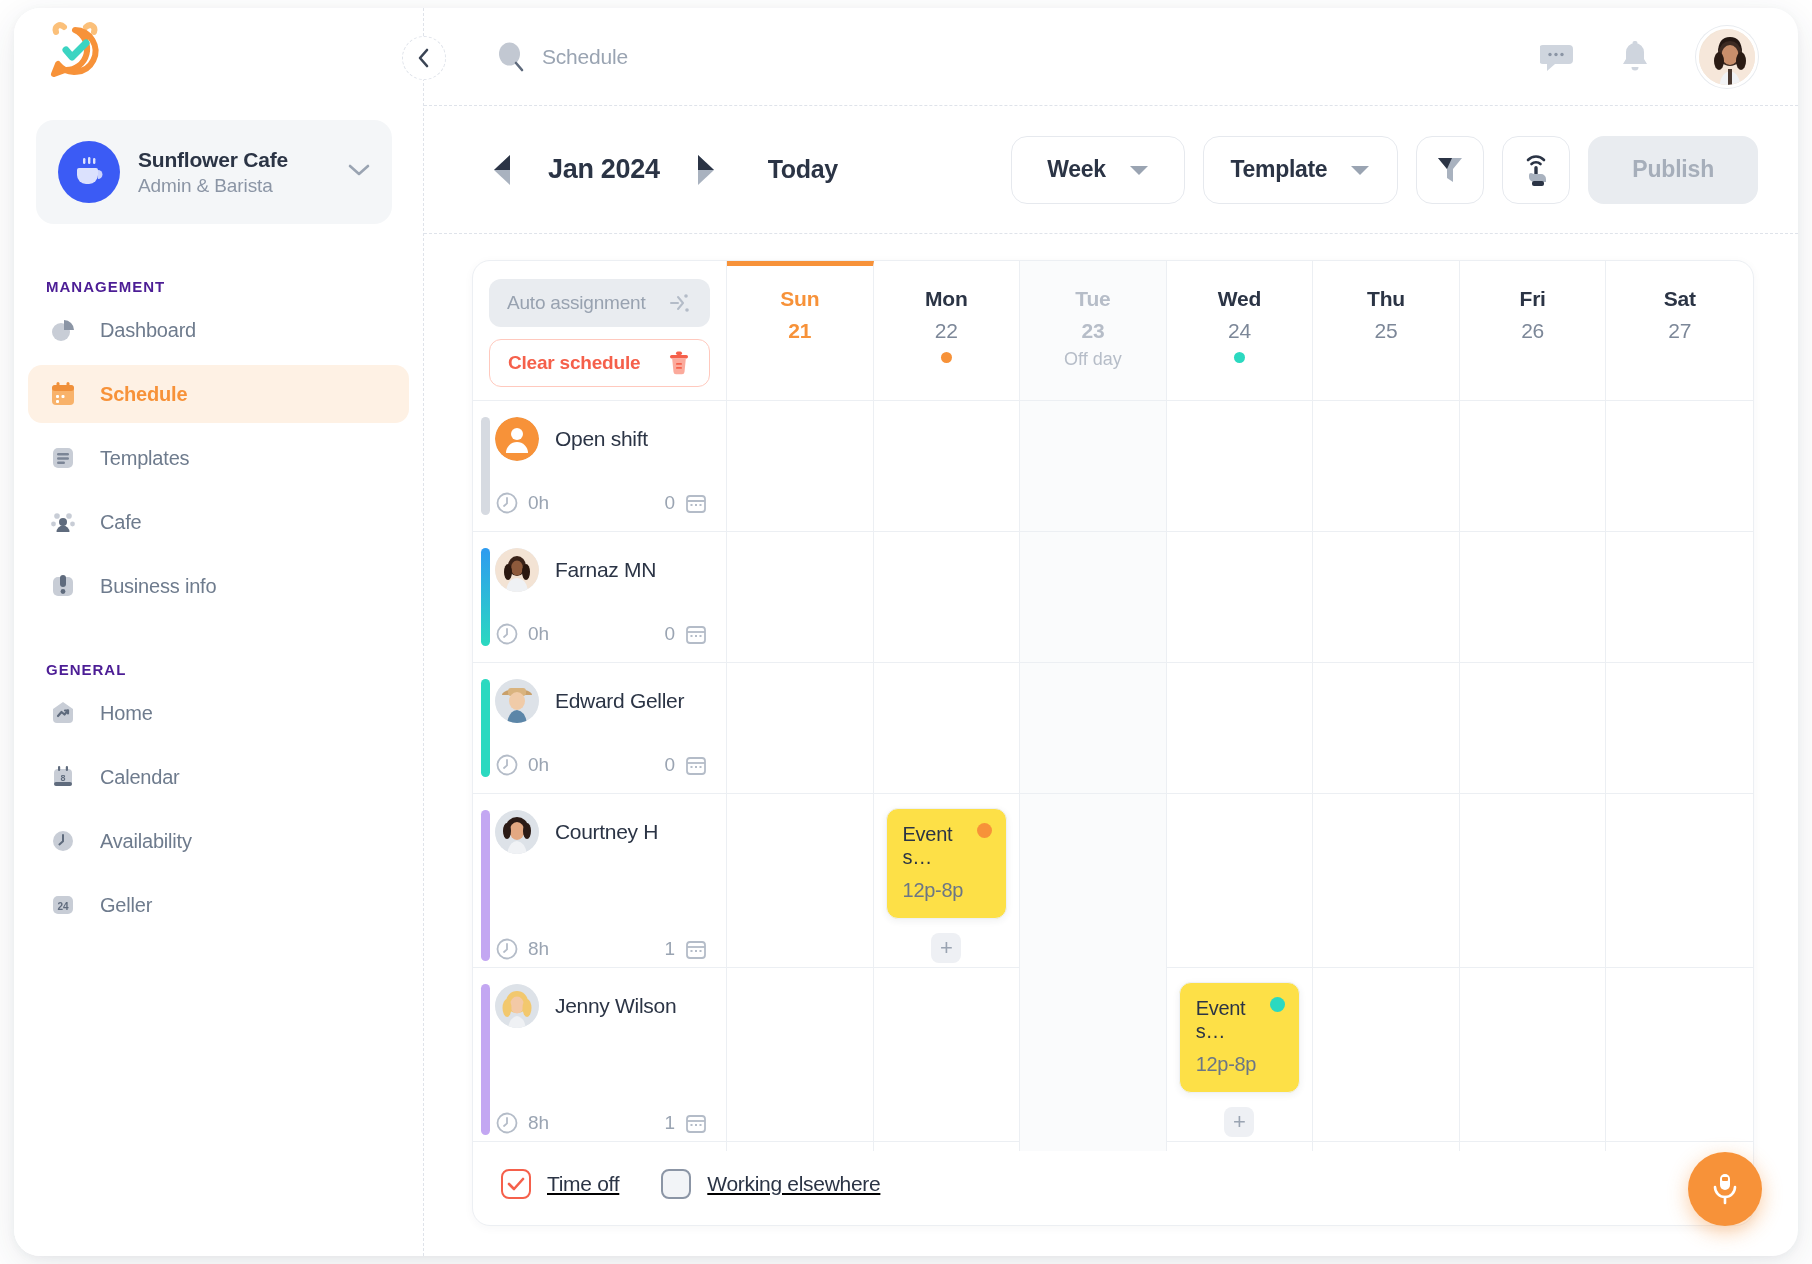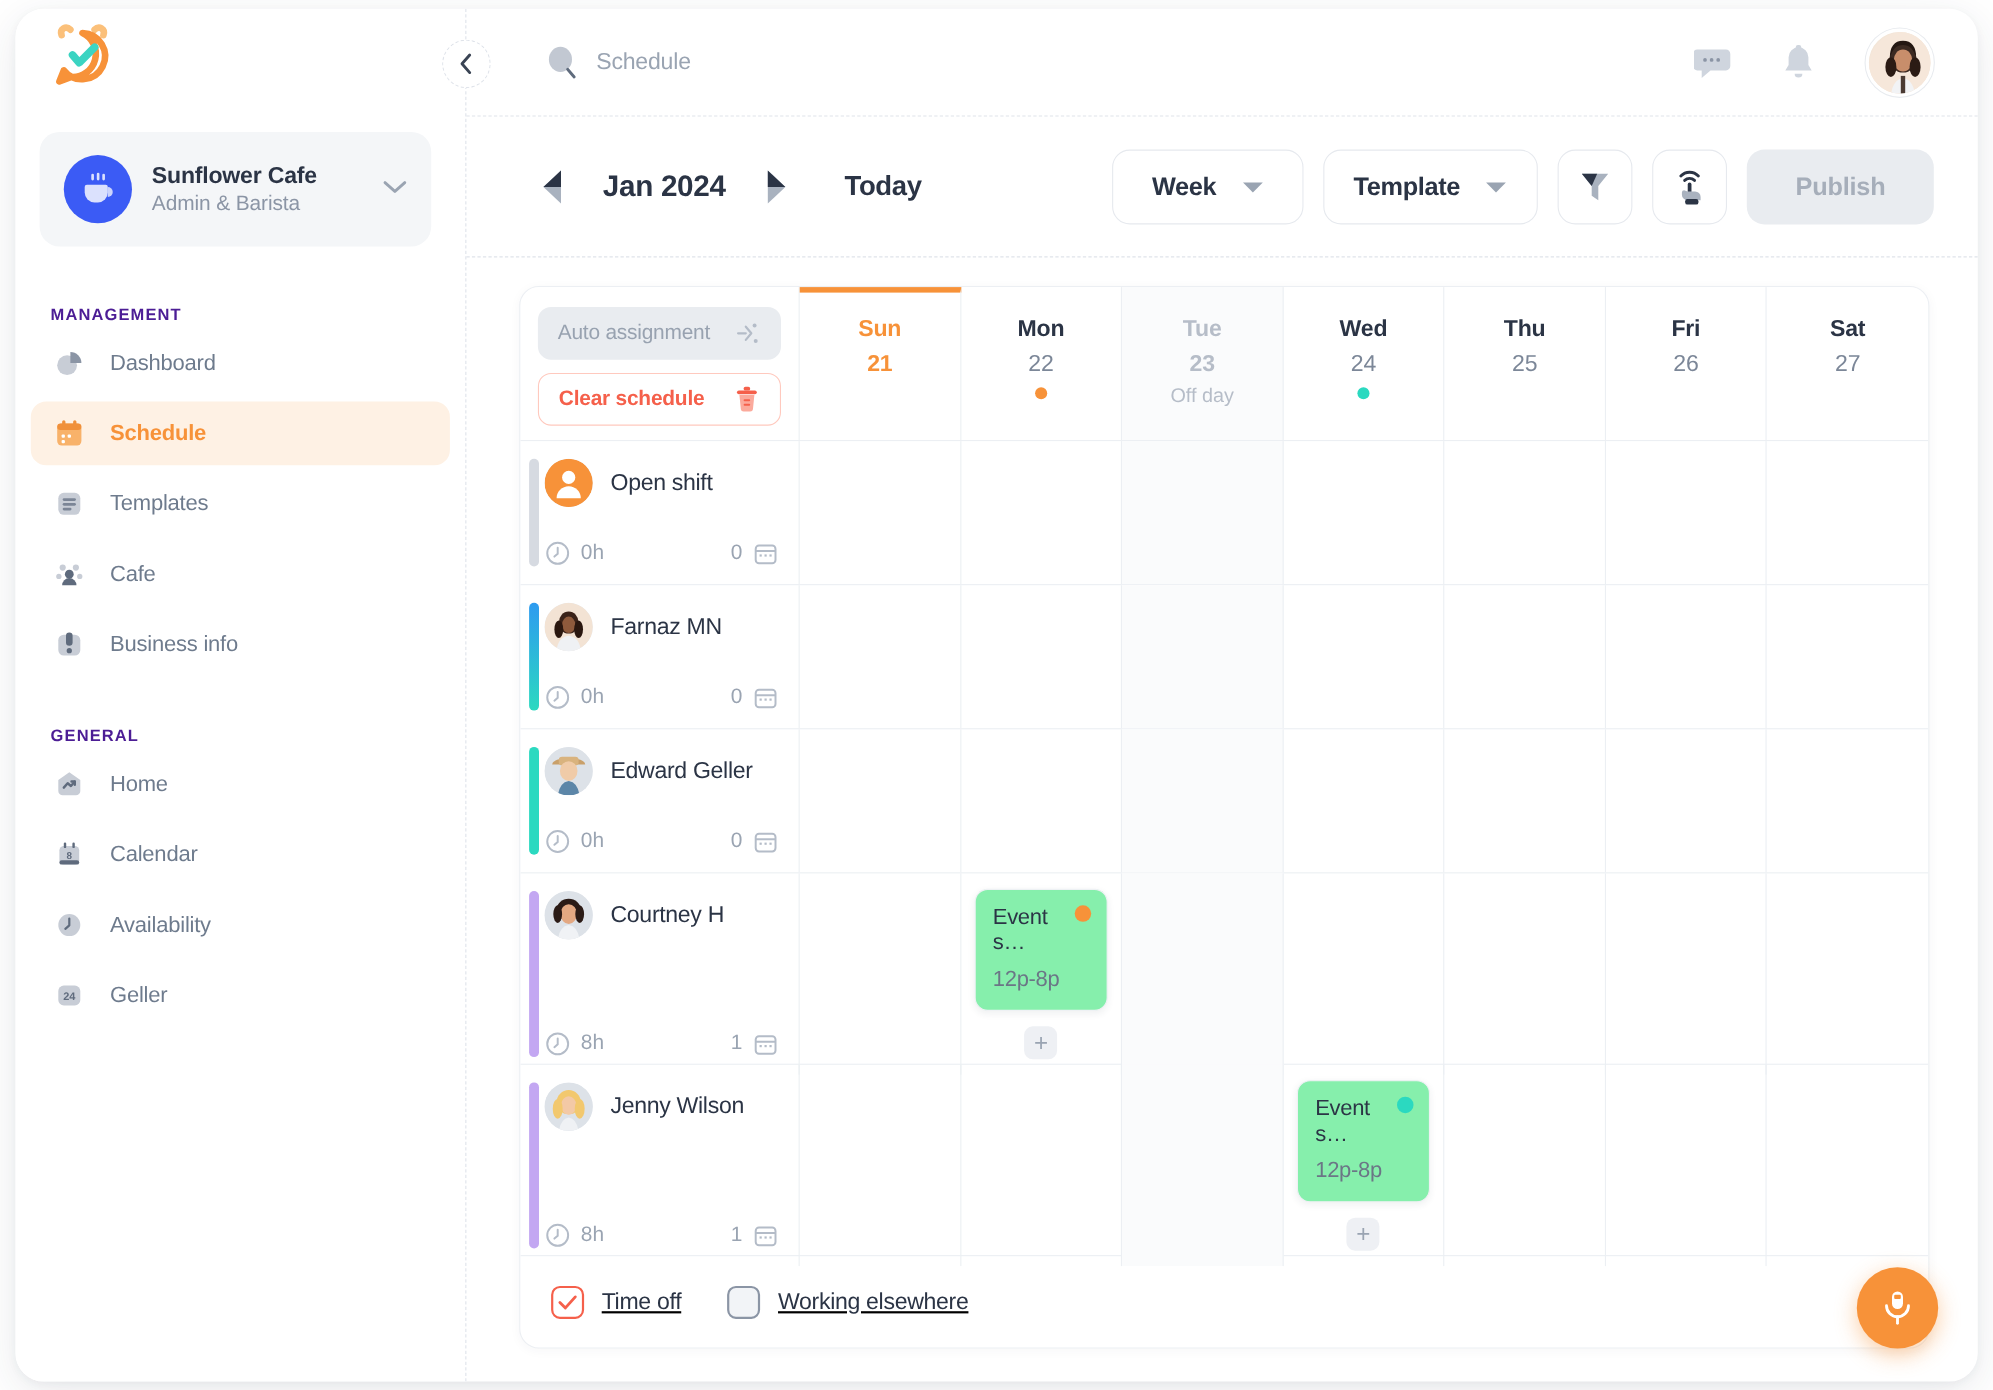--- a/index.html
+++ b/index.html
@@ -295,21 +295,21 @@
 
   .day-cell {
     border-right: 1px solid #eceff3;
     position: relative;
     padding: 14px 12px;
   }
   .day-cell:last-child { border-right: none; }
   .day-cell.offcol { background: #fafbfc; }
 
   .event-card {
-    background: #86efac;
+    background: #fde047;
     border: 1px solid #eef1f4;
     border-radius: 12px;
     box-shadow: 0 2px 7px rgba(40,50,70,0.07);
     padding: 14px 16px 16px 16px;
     position: relative;
     cursor: pointer;
   }
   .event-title { font-size: 20px; color: #2b3445; letter-spacing:-0.3px; padding-right: 22px;}
   .event-time { font-size: 20px; color: #6b7686; margin-top: 10px; letter-spacing:-0.3px;}
   .event-dot { position: absolute; right: 14px; top: 14px; width: 15px; height: 15px; border-radius: 50%; }

